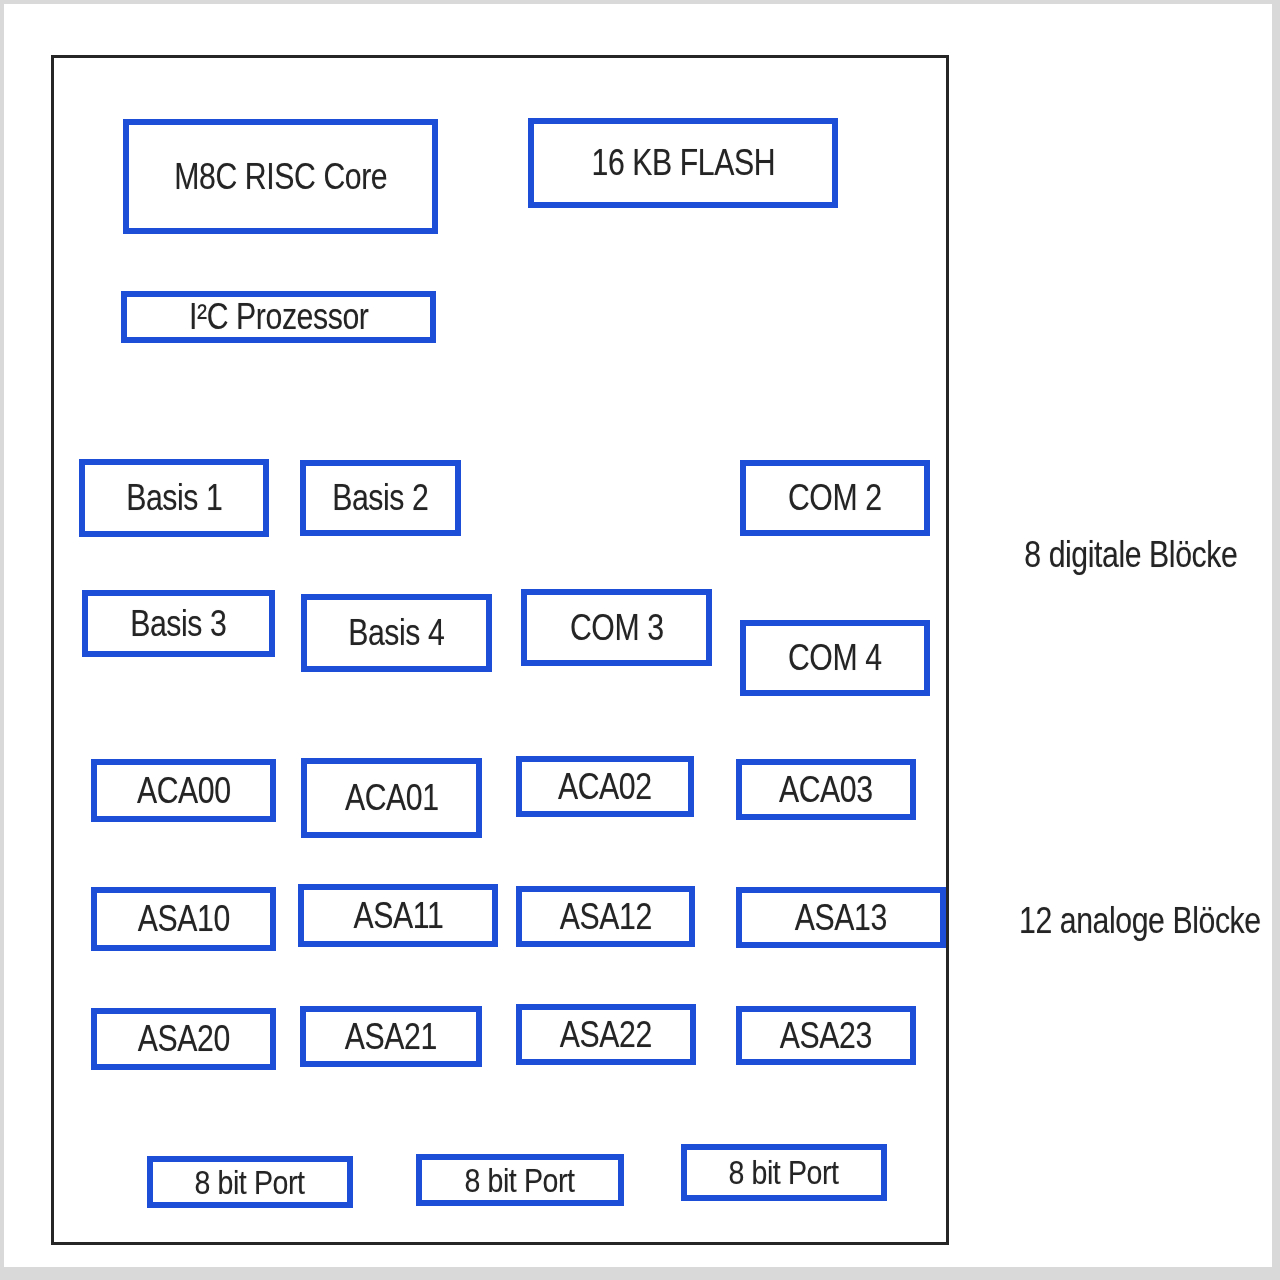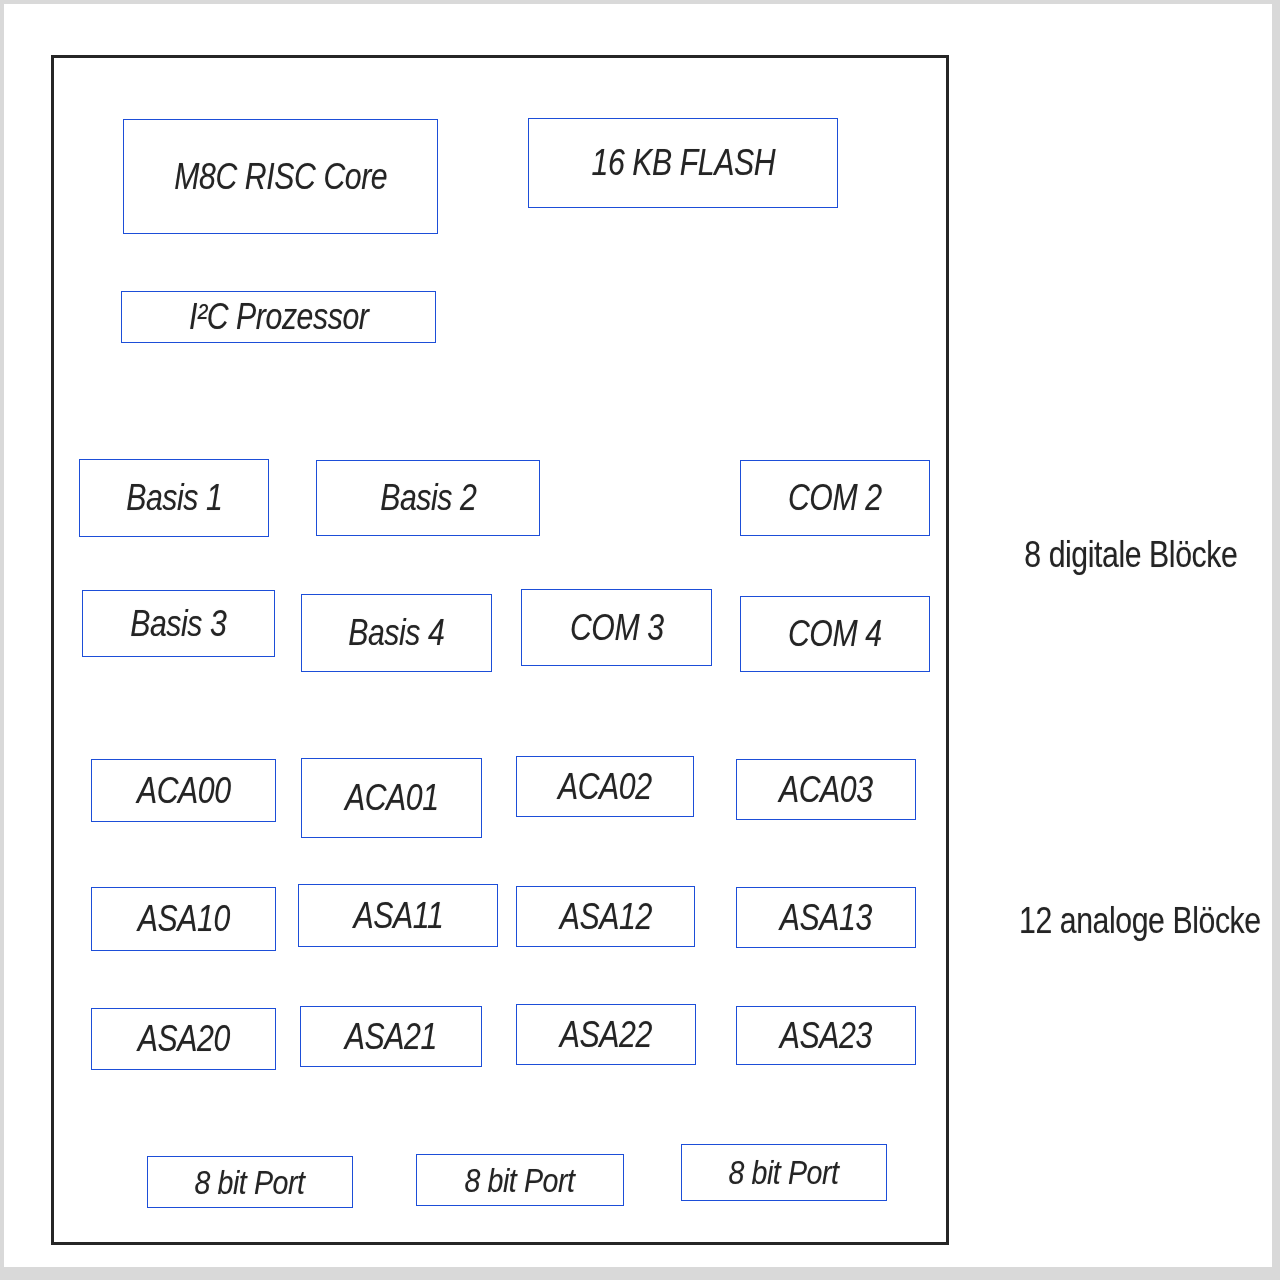--- a/index.html
+++ b/index.html
@@ -30,27 +30,26 @@
     position: absolute;
     left: 47px;
     top: 51px;
     width: 892px;
     height: 1184px;
     border: 3px solid #262626;
     background: #ffffff;
   }
   .block {
     position: absolute;
-    border: 1px solid #1d4ed8;
+    border: 6px solid #1d4ed8;
     background: #ffffff;
     display: flex;
     align-items: center;
     justify-content: center;
     box-sizing: border-box;
-    font-style: italic;
   }
   .lbl {
     display: inline-block;
     font-size: 36px;
     color: #242424;
     white-space: nowrap;
     letter-spacing: -0.5px;
     transform: scaleX(0.84);
     text-shadow: 0 0 1px rgba(0,0,0,0.28);
   }
@@ -74,37 +73,37 @@
     <div class="block" style="left:524px;top:114px;width:310px;height:90px">
       <span class="lbl">16 KB FLASH</span>
     </div>
     <div class="block" style="left:117px;top:287px;width:315px;height:52px">
       <span class="lbl">I²C Prozessor</span>
     </div>
 
     <div class="block" style="left:75px;top:455px;width:190px;height:78px">
       <span class="lbl">Basis 1</span>
     </div>
-    <div class="block" style="left:312px;top:456px;width:224px;height:76px">
+    <div class="block" style="left:296px;top:456px;width:161px;height:76px">
       <span class="lbl">Basis 2</span>
     </div>
     <div class="block" style="left:736px;top:456px;width:190px;height:76px">
       <span class="lbl">COM 2</span>
     </div>
 
     <div class="block" style="left:78px;top:586px;width:193px;height:67px">
       <span class="lbl">Basis 3</span>
     </div>
     <div class="block" style="left:297px;top:590px;width:191px;height:78px">
       <span class="lbl">Basis 4</span>
     </div>
     <div class="block" style="left:517px;top:585px;width:191px;height:77px">
       <span class="lbl">COM 3</span>
     </div>
-    <div class="block" style="left:736px;top:592px;width:190px;height:76px">
+    <div class="block" style="left:736px;top:616px;width:190px;height:76px">
       <span class="lbl">COM 4</span>
     </div>
 
     <div class="block" style="left:87px;top:755px;width:185px;height:63px">
       <span class="lbl">ACA00</span>
     </div>
     <div class="block" style="left:297px;top:754px;width:181px;height:80px">
       <span class="lbl">ACA01</span>
     </div>
     <div class="block" style="left:512px;top:752px;width:178px;height:61px">
@@ -116,21 +115,21 @@
 
     <div class="block" style="left:87px;top:883px;width:185px;height:64px">
       <span class="lbl">ASA10</span>
     </div>
     <div class="block" style="left:294px;top:880px;width:200px;height:63px">
       <span class="lbl">ASA11</span>
     </div>
     <div class="block" style="left:512px;top:882px;width:179px;height:61px">
       <span class="lbl">ASA12</span>
     </div>
-    <div class="block" style="left:732px;top:883px;width:180px;height:61px">
+    <div class="block" style="left:732px;top:883px;width:210px;height:61px">
       <span class="lbl">ASA13</span>
     </div>
 
     <div class="block" style="left:87px;top:1004px;width:185px;height:62px">
       <span class="lbl">ASA20</span>
     </div>
     <div class="block" style="left:296px;top:1002px;width:182px;height:61px">
       <span class="lbl">ASA21</span>
     </div>
     <div class="block" style="left:512px;top:1000px;width:180px;height:61px">

